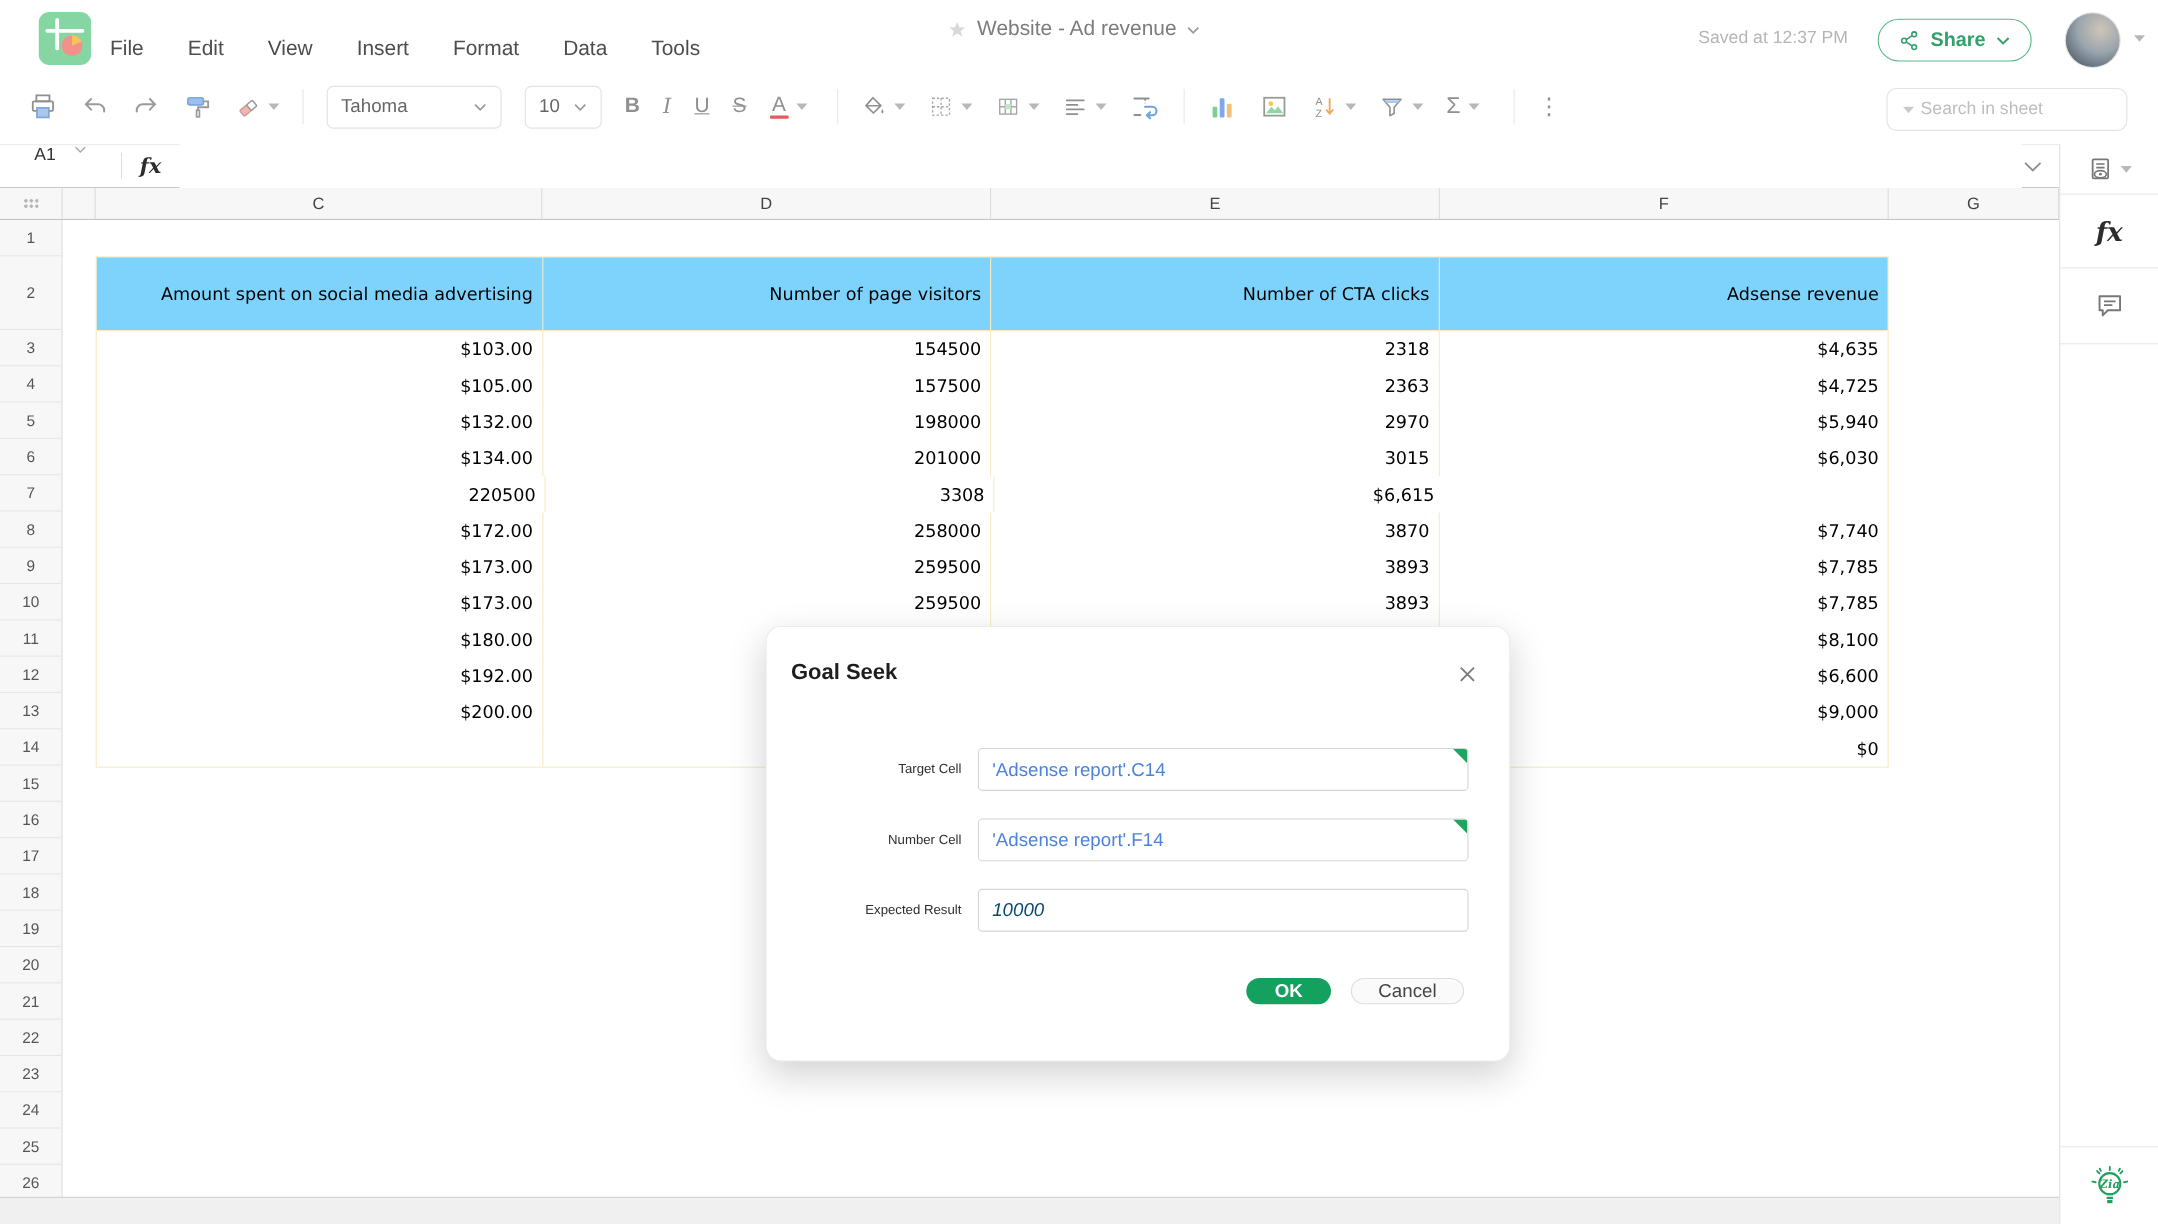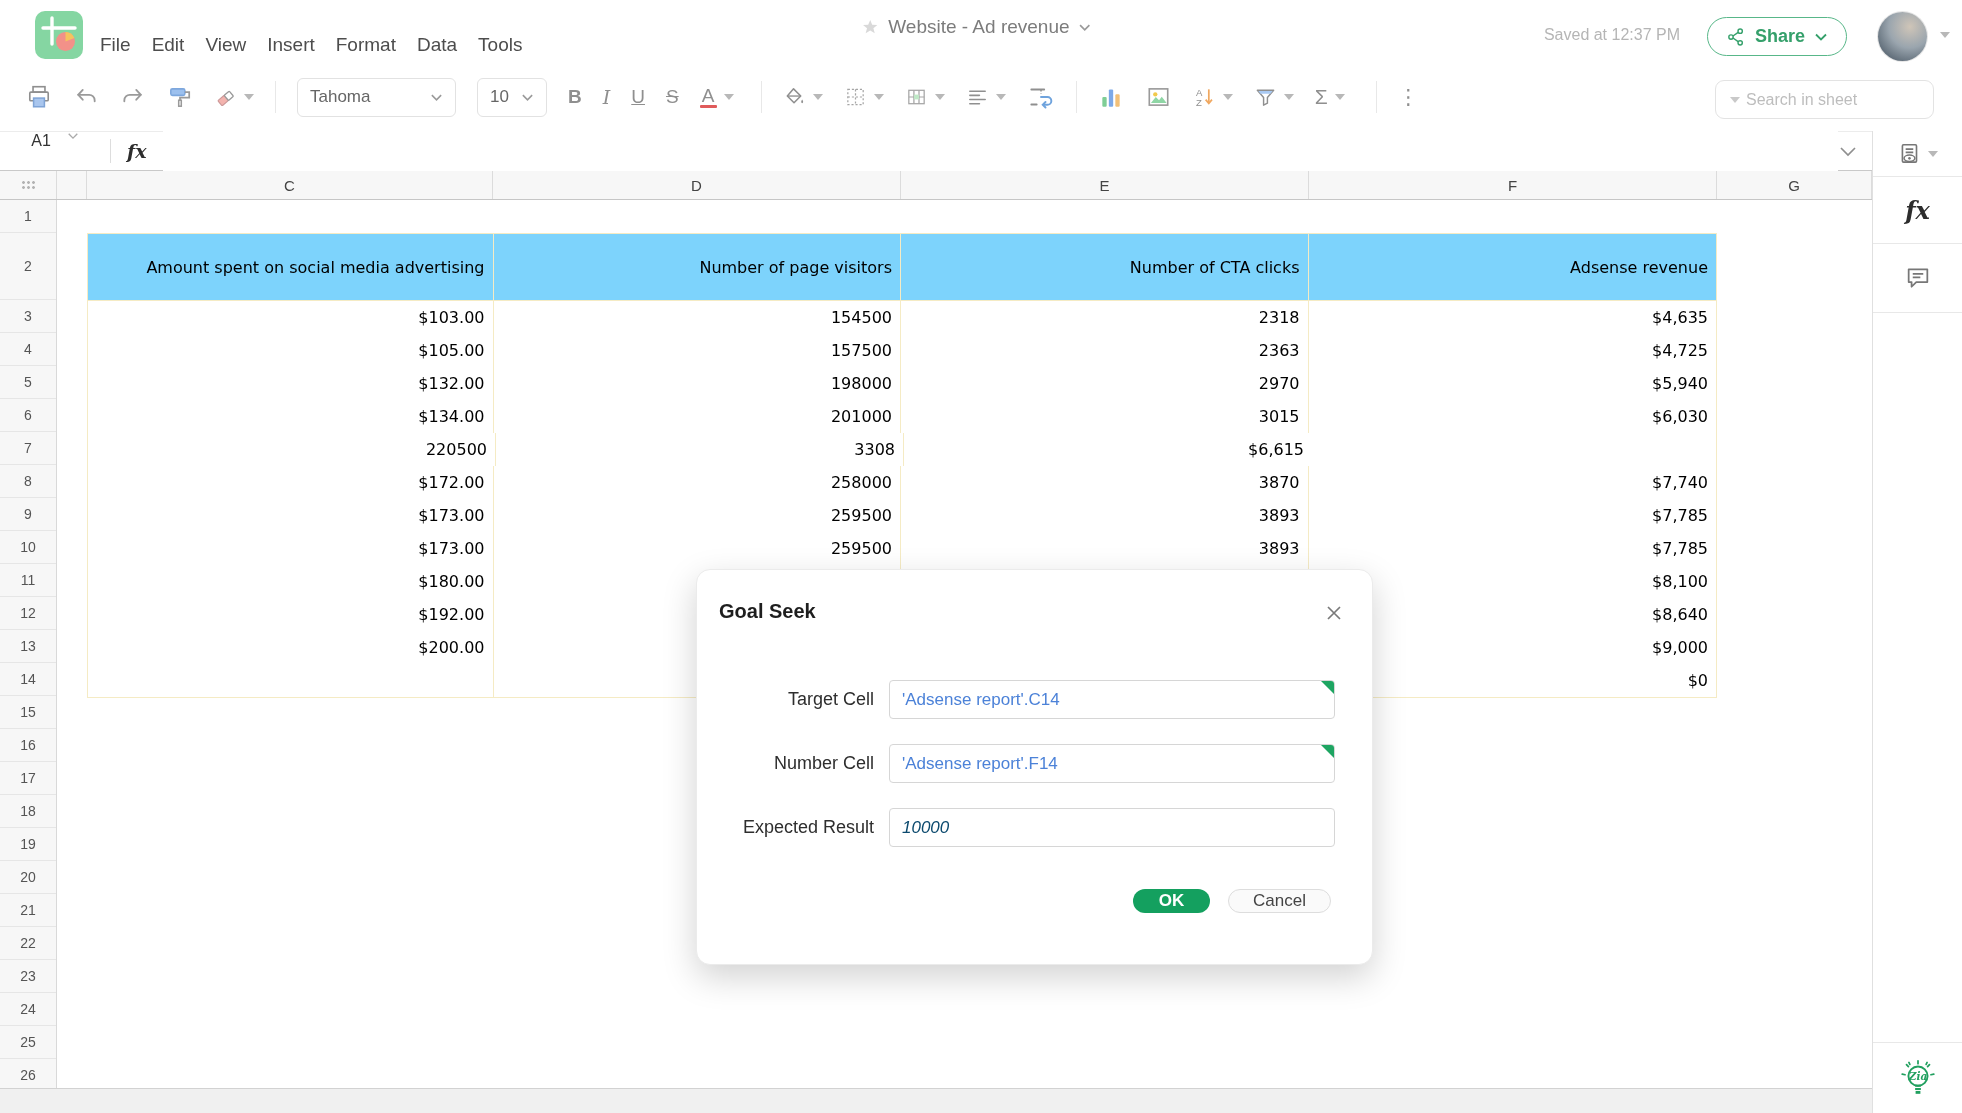--- a/index.html
+++ b/index.html
@@ -3,21 +3,21 @@
 <meta charset="utf-8">
 <style>
   html,body{margin:0;padding:0;background:#e9e9e9;}
   .screen{position:relative;width:1962px;height:1113px;background:#fff;overflow:hidden;
     font-family:"Liberation Sans",sans-serif;-webkit-font-smoothing:antialiased;}
   svg{display:block}
 
   
   .topbar{position:absolute;left:0;top:0;width:100%;height:63px;background:#fff;}
   .logo{position:absolute;left:35px;top:11px;width:48px;height:48px;}
-  .menubar{position:absolute;left:100px;top:34px;display:flex;gap:21px;}
+  .menubar{position:absolute;left:100px;top:34px;display:flex;gap:40px;}
   .menu-item{font-size:19px;color:#4d4d4d;cursor:pointer;}
   .title-group{position:absolute;left:50%;top:12px;transform:translateX(-52%);display:flex;align-items:center;gap:9px;height:30px;}
   .doc-title{font-size:19px;color:#7c7c7c;}
   .saved{position:absolute;right:282px;top:26px;font-size:16px;color:#b5b5b5;}
   .share-btn{position:absolute;right:115px;top:17px;width:140px;height:39px;border:1px solid #58b789;border-radius:20px;
     background:#fff;display:flex;align-items:center;justify-content:center;gap:9px;cursor:pointer;}
   .share-label{font-size:18px;color:#35a06b;font-weight:600;}
   .avatar{position:absolute;right:35px;top:12px;width:49px;height:49px;border-radius:50%;overflow:hidden;
     background:radial-gradient(circle at 65% 30%,#cfc5b8 0%,#9aa5ae 45%,#5d6a76 80%,#3f4b57 100%);box-shadow:0 0 0 1px #e5e5e5;}
   .avatar-dd{position:absolute;right:12px;top:32px;}
@@ -81,21 +81,21 @@
   .sp-sec{display:flex;align-items:center;justify-content:center;border-bottom:1px solid #e8e8e8;cursor:pointer;}
   .sp-fx{font-family:"DejaVu Serif",serif;font-style:italic;font-weight:600;font-size:24px;color:#2d2d2d;}
   .zia-sec{position:absolute;left:0;bottom:0;width:100%;height:70px;border-top:1px solid #e8e8e8;display:flex;align-items:center;justify-content:center;cursor:pointer;}
 
   
   .dialog{position:absolute;left:696px;top:569px;width:677px;height:396px;background:#fff;border:1px solid #ebebeb;border-radius:14px;
     box-shadow:0 12px 34px rgba(0,0,0,.18);z-index:50;box-sizing:border-box;}
   .dlg-title{position:absolute;left:22px;top:30px;font-size:20px;font-weight:bold;color:#1e1e1e;}
   .dlg-close{position:absolute;right:28px;top:33px;width:20px;height:20px;cursor:pointer;}
   .dlg-field{position:absolute;left:0;width:100%;height:39px;}
-  .dlg-label{position:absolute;left:0;top:0;width:177px;height:39px;line-height:39px;text-align:right;font-size:18px;color:#2e2e2e;}
+  .dlg-label{position:absolute;left:0;top:0;width:177px;height:39px;line-height:39px;text-align:right;font-size:12px;color:#2e2e2e;}
   .dlg-input{position:absolute;left:192px;top:0;width:446px;height:39px;border:1px solid #d6d6d6;border-radius:4px;box-sizing:border-box;
     font-size:17px;padding:0 12px;display:flex;align-items:center;background:#fff;overflow:hidden;}
   .dlg-input.linked{color:#4c82d8;}
   .dlg-input.plain{color:#0c4a6e;font-style:italic;}
   .tri{position:absolute;top:0;right:0;width:0;height:0;border-left:13px solid transparent;border-top:13px solid #1ea562;}
   .dlg-btn{position:absolute;top:319px;height:24px;border-radius:20px;font-size:17px;display:flex;align-items:center;justify-content:center;cursor:pointer;box-sizing:border-box;}
   .ok-btn{left:436px;width:77px;background:#14a05f;color:#fff;font-weight:bold;border:none;}
   .cancel-btn{left:531px;width:103px;background:#fafafa;color:#444;border:1px solid #ddd;}
 </style>
 </head>
@@ -484,21 +484,21 @@
       <div class="st-row st-drow">
         <div class="st-cell" style="width: 406px;">$180.00</div>
         <div class="st-cell" style="width: 408px;"></div>
         <div class="st-cell" style="width: 408px;"></div>
         <div class="st-cell" style="width: 408px;">$8,100</div>
       </div>
       <div class="st-row st-drow">
         <div class="st-cell" style="width: 406px;">$192.00</div>
         <div class="st-cell" style="width: 408px;"></div>
         <div class="st-cell" style="width: 408px;"></div>
-        <div class="st-cell" style="width: 408px;">$8,640</div>
+        <div class="st-cell" style="width: 408px;">$6,600</div>
       </div>
       <div class="st-row st-drow">
         <div class="st-cell" style="width: 406px;">$200.00</div>
         <div class="st-cell" style="width: 408px;"></div>
         <div class="st-cell" style="width: 408px;"></div>
         <div class="st-cell" style="width: 408px;">$9,000</div>
       </div>
       <div class="st-row st-drow">
         <div class="st-cell" style="width: 406px;"></div>
         <div class="st-cell" style="width: 408px;"></div>

